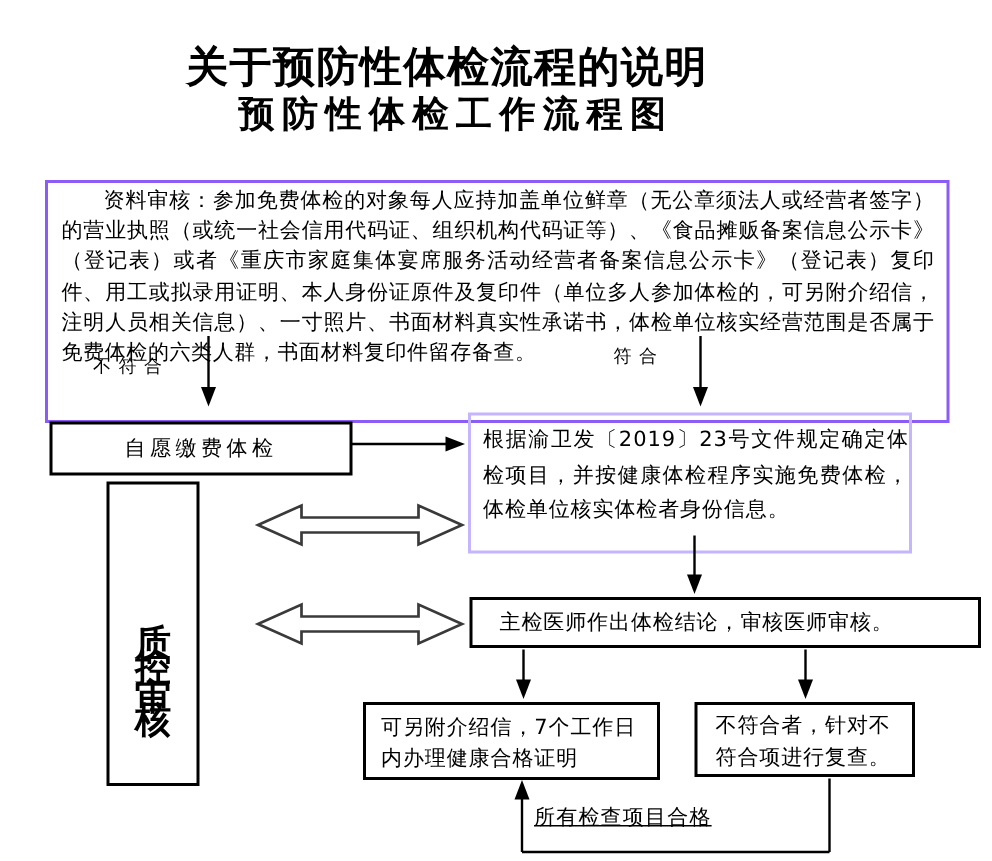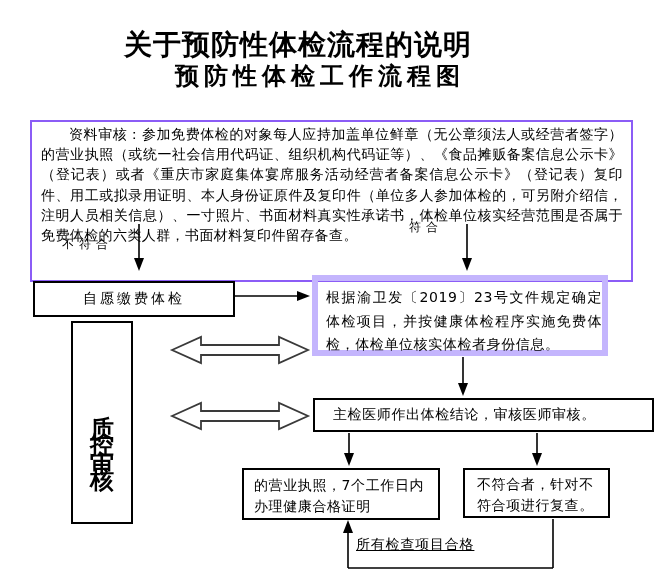--- a/index.html
+++ b/index.html
@@ -6,48 +6,48 @@
   body{
     width:661px;height:574px;position:relative;background:#ffffff;color:#000;
     font-family:"DejaVu Sans",sans-serif;overflow:hidden;
   }
   .abs{position:absolute;box-sizing:border-box;}
   .title{
     left:0;top:10px;width:596px;text-align:center;
     font-size:28px;font-weight:bold;letter-spacing:1px;margin-top:16px;
   }
   .subtitle{
-    left:16px;top:60px;width:608px;text-align:center;
+    left:0;top:60px;width:608px;text-align:center;
     font-size:24px;font-weight:bold;letter-spacing:5px;
   }
   .materials-box{
     left:30px;top:96px;width:603px;height:162px;
     border:2px solid #8b5cf6;padding:2px 8px 2px 9px;
     font-size:14px;line-height:20.2px;letter-spacing:0.4px;
     text-align:justify;text-indent:2em;margin-top:24px;
   }
   .branch-label{
     font-size:12px;letter-spacing:5px;white-space:nowrap;
   }
   .lbl-notconform{left:62px;top:236px;}
-  .lbl-conform{left:409px;top:219px;}
+  .lbl-conform{left:409px;top:229px;}
   .voluntary-box{
     left:33px;top:281px;width:202px;height:36px;border:2px solid #000;
     display:flex;align-items:center;justify-content:center;
     font-size:14px;letter-spacing:3px;
   }
   .qc-box{
     left:71px;top:321px;width:62px;height:203px;border:2px solid #000;
     display:flex;align-items:center;justify-content:center;
     writing-mode:vertical-lr;text-orientation:upright;
     font-size:24px;font-weight:bold;letter-spacing:17px;
     padding-top:14px;
   }
   .confirm-box{
-    left:312px;top:275px;width:296px;height:81px;border:6px solid #c4b5fd;
+    left:312px;top:275px;width:296px;height:94px;border:2px solid #c4b5fd;
     padding:5px 0 0 8px;font-size:14px;line-height:23.5px;letter-spacing:0.6px;
     text-align:justify;
   }
   .conclusion-box{
     left:313px;top:398px;width:341px;height:34px;border:2px solid #000;
     display:flex;align-items:center;padding-left:18px;
     font-size:14px;letter-spacing:0.6px;white-space:nowrap;
   }
   .pass-box{
     left:242px;top:468px;width:198px;height:52px;border:2px solid #000;
@@ -73,21 +73,21 @@
 
 <div class="abs materials-box">资料审核：参加免费体检的对象每人应持加盖单位鲜章（无公章须法人或经营者签字）的营业执照（或统一社会信用代码证、组织机构代码证等）、《食品摊贩备案信息公示卡》（登记表）或者《重庆市家庭集体宴席服务活动经营者备案信息公示卡》（登记表）复印件、用工或拟录用证明、本人身份证原件及复印件（单位多人参加体检的，可另附介绍信，注明人员相关信息）、一寸照片、书面材料真实性承诺书，体检单位核实经营范围是否属于免费体检的六类人群，书面材料复印件留存备查。</div>
 
 <div class="abs branch-label lbl-notconform">不符合</div>
 <div class="abs branch-label lbl-conform">符合</div>
 
 <div class="abs voluntary-box">自愿缴费体检</div>
 <div class="abs qc-box">质控审核</div>
 <div class="abs confirm-box">根据渝卫发〔2019〕23号文件规定确定体检项目，并按健康体检程序实施免费体检，体检单位核实体检者身份信息。</div>
 <div class="abs conclusion-box">主检医师作出体检结论，审核医师审核。</div>
-<div class="abs pass-box">的营业执照，7个工作日内办理健康合格证明</div>
+<div class="abs pass-box">可另附介绍信，7个工作日内办理健康合格证明</div>
 <div class="abs fail-box">不符合者，针对不符合项进行复查。</div>
 <div class="abs all-pass-label">所有检查项目合格</div>
 
 <svg class="connectors" width="661" height="574" viewBox="0 0 661 574">
 
   <g>
     <line class="cline" x1="139" y1="224" x2="139" y2="260"></line>
     <polygon class="chead" points="139,271 134,258 144,258"></polygon>
   </g>
 

